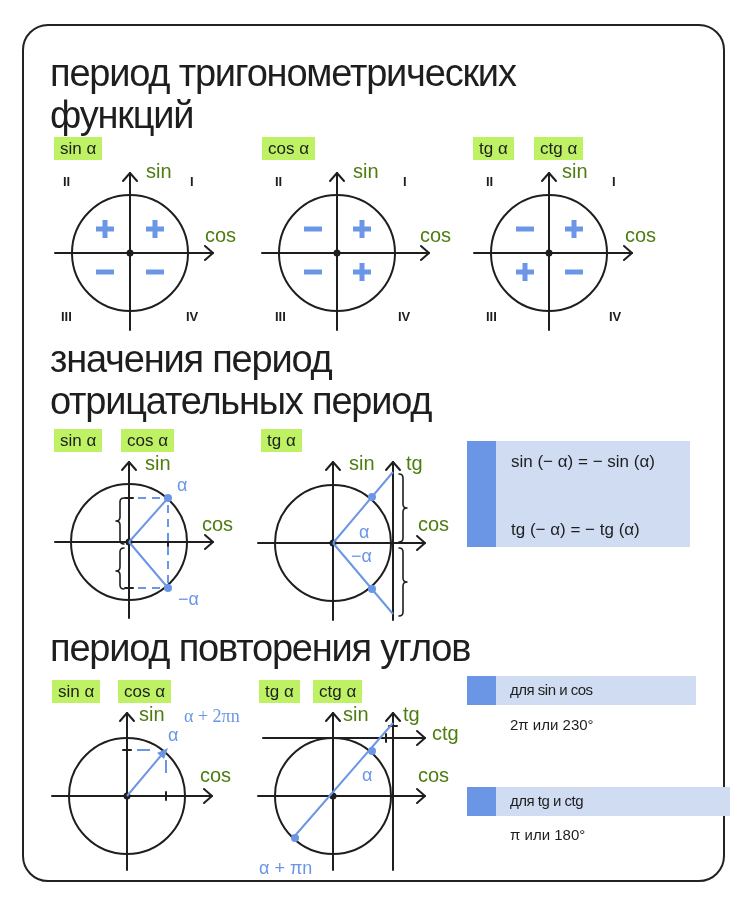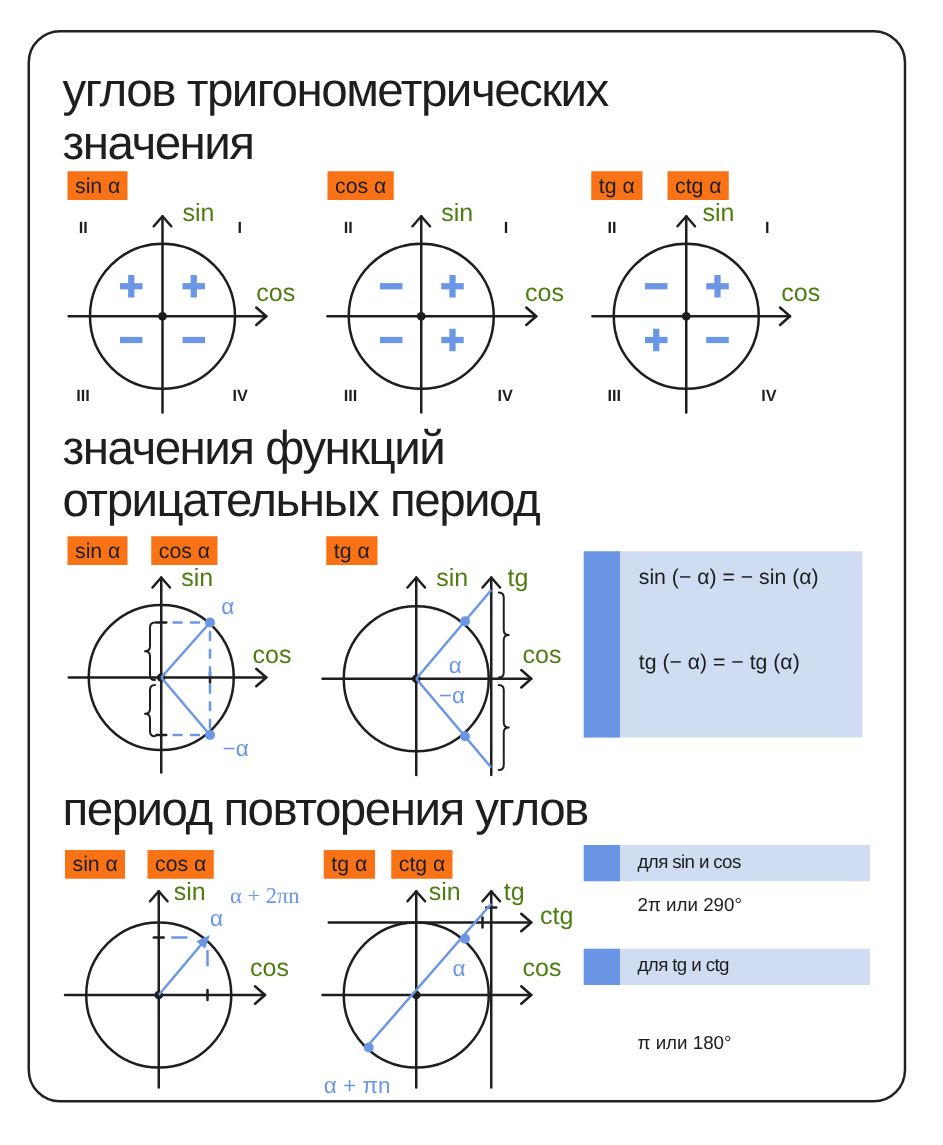--- a/index.html
+++ b/index.html
@@ -2,41 +2,41 @@
 <html><head>
 <meta charset="utf-8">
 <style>
   html, body { margin:0; padding:0; background:#ffffff; }
   body { width:754px; height:916px; position:relative; overflow:hidden;
          font-family:"Liberation Sans", "DejaVu Sans", sans-serif; color:#1e1e1e; }
   .card { position:absolute; left:22px; top:24px; width:703px; height:858px;
           border:2px solid #222; border-radius:26px; box-sizing:border-box; }
   .h1 { position:absolute; left:50px; font-size:38px; line-height:42px; letter-spacing:-1.2px;
         color:#1e1e1e; white-space:nowrap; }
-  .tag { position:absolute; height:23px; background:#f97316; font-size:17px; line-height:23px;
+  .tag { position:absolute; height:23px; background:#bef264; font-size:17px; line-height:23px;
          padding:0 6px; color:#1e1e1e; white-space:nowrap; box-sizing:border-box; }
   .lbl { position:absolute; font-size:20px; line-height:18px; color:#4d7c0f; white-space:nowrap; }
   .roman { position:absolute; font-size:13px; font-weight:bold; color:#1e1e1e; line-height:14px; }
   .alpha { position:absolute; font-size:18px; line-height:20px; white-space:nowrap; color:#6b96e6; }
   svg.diagram { position:absolute; left:0; top:0; width:754px; height:916px; pointer-events:none; }
-  .formulabox { position:absolute; left:467px; top:441px; width:223px; height:149px; background:#cfdcf1; }
+  .formulabox { position:absolute; left:467px; top:441px; width:223px; height:106px; background:#cfdcf1; }
   .formulabox .bar { position:absolute; left:0; top:0; width:29px; height:100%; background:#6b96e6; }
   .formula { position:absolute; left:44px; font-size:17px; line-height:20px; color:#1e1e1e; white-space:nowrap; }
   .periodhead { position:absolute; left:467px; width:229px; height:29px; background:#cfdcf1; }
   .periodhead .bar { position:absolute; left:0; top:0; width:29px; height:100%; background:#6b96e6; }
   .periodhead .txt { position:absolute; left:43px; top:5px; font-size:15px; line-height:18px; letter-spacing:-0.5px; white-space:nowrap; }
   .periodval { position:absolute; left:510px; font-size:15px; line-height:18px; white-space:nowrap; }
 </style>
 </head>
 <body>
 
 <div class="card"></div>
 
-<div class="h1" style="top:52px;">углов тригонометрических</div>
-<div class="h1" style="top:94px;">значения</div>
+<div class="h1" style="top:52px;">период тригонометрических</div>
+<div class="h1" style="top:94px;">функций</div>
 
 <div class="tag" style="left:54px; top:137px;">sin α</div>
 <div class="tag" style="left:262px; top:137px;">cos α</div>
 <div class="tag" style="left:473px; top:137px;">tg α</div>
 <div class="tag" style="left:534px; top:137px;">ctg α</div>
 
 <div class="lbl" style="left:146px; top:162px;">sin</div>
 <div class="lbl" style="left:205px; top:226px;">cos</div>
 <div class="roman" style="left:63px; top:175px;">II</div>
 <div class="roman" style="left:190px; top:175px;">I</div>
@@ -50,21 +50,21 @@
 <div class="roman" style="left:275px; top:310px;">III</div>
 <div class="roman" style="left:398px; top:310px;">IV</div>
 
 <div class="lbl" style="left:562px; top:162px;">sin</div>
 <div class="lbl" style="left:625px; top:226px;">cos</div>
 <div class="roman" style="left:486px; top:175px;">II</div>
 <div class="roman" style="left:612px; top:175px;">I</div>
 <div class="roman" style="left:486px; top:310px;">III</div>
 <div class="roman" style="left:609px; top:310px;">IV</div>
 
-<div class="h1" style="top:338px;">значения функций</div>
+<div class="h1" style="top:338px;">значения период</div>
 <div class="h1" style="top:380px;">отрицательных период</div>
 
 <div class="tag" style="left:54px; top:429px;">sin α</div>
 <div class="tag" style="left:121px; top:429px;">cos α</div>
 <div class="tag" style="left:261px; top:429px;">tg α</div>
 
 <div class="lbl" style="left:145px; top:454px;">sin</div>
 <div class="lbl" style="left:202px; top:515px;">cos</div>
 <div class="alpha" style="left:177px; top:475px;">α</div>
 <div class="alpha" style="left:178px; top:589px;">−α</div>
@@ -97,23 +97,23 @@
 <div class="lbl" style="left:403px; top:705px;">tg</div>
 <div class="lbl" style="left:432px; top:724px;">ctg</div>
 <div class="lbl" style="left:418px; top:766px;">cos</div>
 <div class="alpha" style="left:362px; top:765px;">α</div>
 <div class="alpha" style="left:259px; top:858px;">α + πn</div>
 
 <div class="periodhead" style="top:676px;">
   <div class="bar"></div>
   <div class="txt">для sin и cos</div>
 </div>
-<div class="periodval" style="top:716px;">2π или 290°</div>
-
-<div class="periodhead" style="top:759px;">
+<div class="periodval" style="top:716px;">2π или 230°</div>
+
+<div class="periodhead" style="top:787px;padding-left:34px;">
   <div class="bar"></div>
   <div class="txt">для tg и ctg</div>
 </div>
 <div class="periodval" style="top:826px;">π или 180°</div>
 
 <svg class="diagram" viewBox="0 0 754 916" xmlns="http://www.w3.org/2000/svg">
   <defs>
     <g id="plus">
         <rect x="-9" y="-2.5" width="18" height="5" fill="#6b96e6"></rect>
         <rect x="-2.5" y="-9" width="5" height="18" fill="#6b96e6"></rect>

